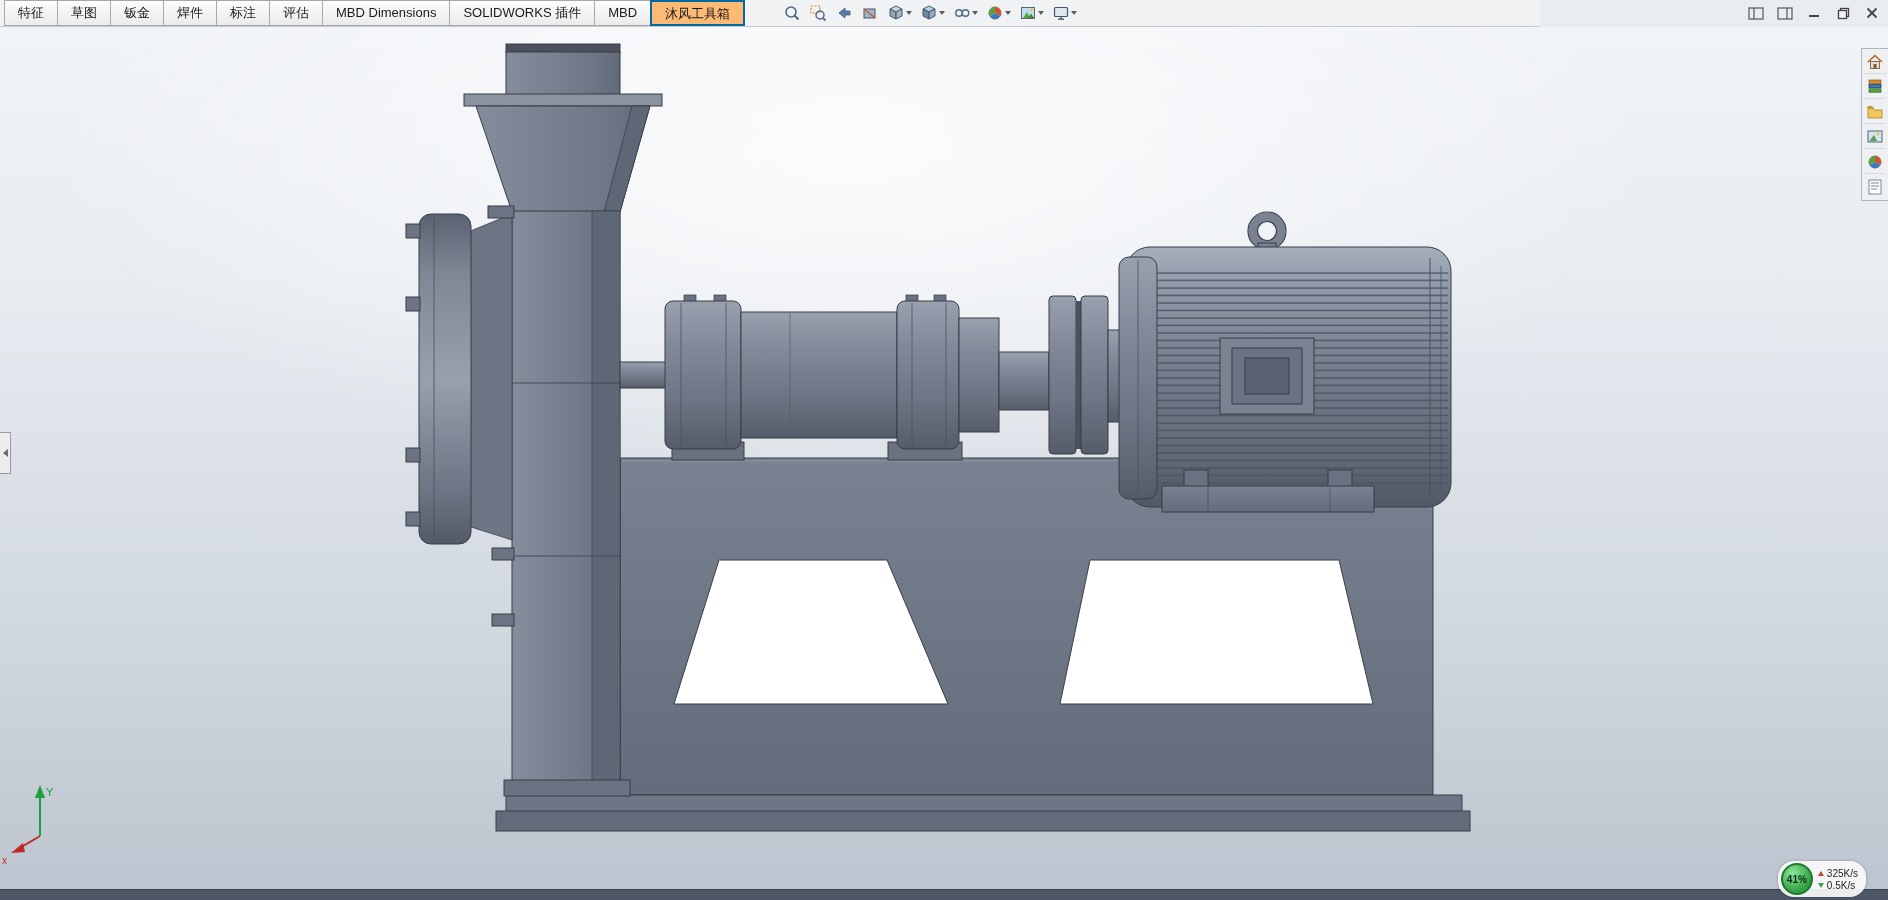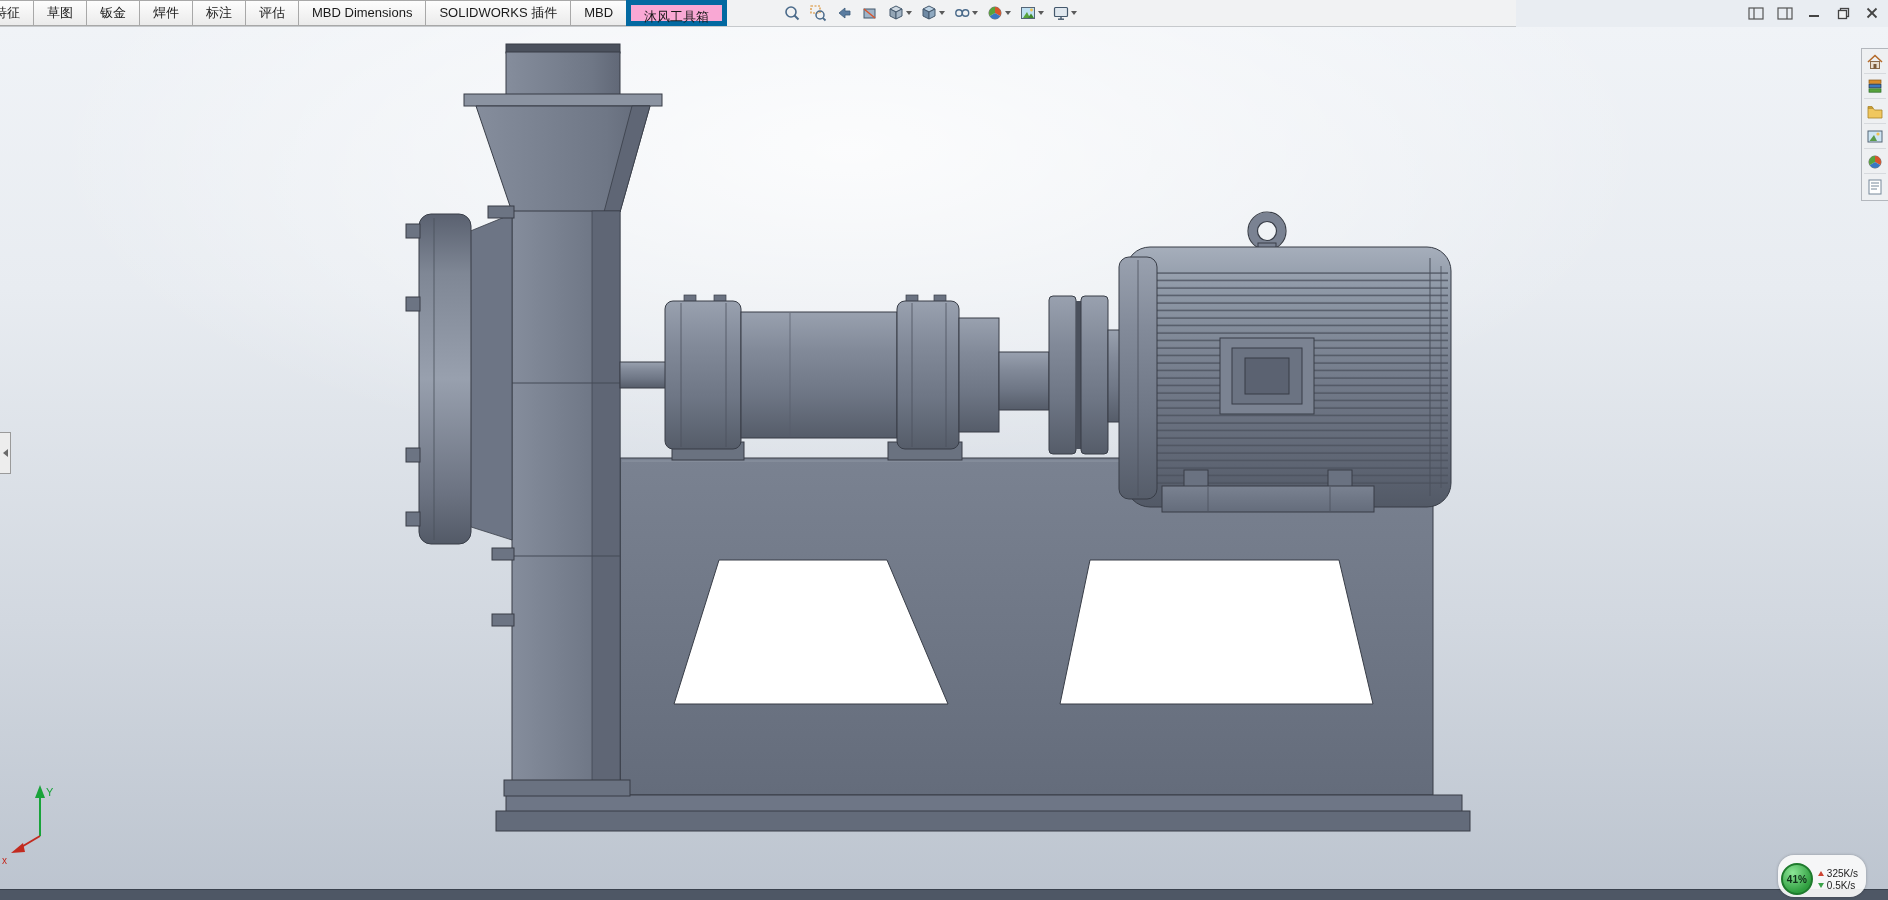--- a/index.html
+++ b/index.html
@@ -5,30 +5,30 @@
   html,body{margin:0;padding:0;}
   body{
     width:1888px;height:900px;position:relative;overflow:hidden;
     font-family:"Liberation Sans", sans-serif;
     background:#e9edf2;
   }
   
   .top-bar{
     position:absolute;left:0;top:0;width:1516px;height:26px;
     background:#f1f2f3;border-bottom:1px solid #c6c9cc;
-    display:flex;align-items:stretch;z-index:50;
+    display:flex;align-items:stretch;z-index:50;padding-left:24px;
   }
   .tab-strip{display:flex;height:26px;box-sizing:border-box;}
   .tab{
     box-sizing:border-box;border:1px solid #a8a8a8;margin-left:-1px;
     padding:0 13px;line-height:24px;font-size:13px;color:#1a1a1a;
     background:linear-gradient(#fdfdfd,#ebebeb);white-space:nowrap;cursor:default;
   }
   .tab.clip{margin-left:-20px;}
-  .tab.active{border:5px solid #0369a1;background:#f9a8d4;position:relative;z-index:2;}
+  .tab.active{border:2px solid #0369a1;background:#fdba74;position:relative;z-index:2;}
   
   .headsup{
     position:absolute;left:782px;top:0;height:26px;display:flex;align-items:center;gap:7px;z-index:60;
   }
   .hgroup{display:flex;align-items:center;gap:1px;}
   .hicon{width:19px;height:19px;display:flex;align-items:center;justify-content:center;}
   .hicon svg{display:block;}
   .caret{width:0;height:0;border-left:3.5px solid transparent;border-right:3.5px solid transparent;border-top:4px solid #5a5a5a;}
   
   .win-controls{position:absolute;right:6px;top:0;height:26px;display:flex;align-items:center;gap:9px;z-index:60;}
@@ -58,21 +58,21 @@
   .tp-icon:last-child{border-bottom:none;}
   
   .taskbar{
     position:absolute;left:0;bottom:0;width:1888px;height:10px;
     background:#4e5765;border-top:1px solid #3a424e;z-index:45;
   }
   
   .netmon{
     position:absolute;right:22px;bottom:3px;z-index:55;
     display:flex;align-items:center;gap:5px;
-    background:rgba(250,250,250,.92);border-radius:16px;padding:8px 8px 2px 3px;
+    background:rgba(250,250,250,.92);border-radius:16px;padding:2px 8px 2px 3px;
     box-shadow:0 0 3px rgba(0,0,0,.25);
   }
   .netmon .ring{
     width:32px;height:32px;border-radius:50%;
     background:radial-gradient(circle at 35% 28%, #8ce697, #2f9e3f 72%);
     border:2px solid #1e7a2d;box-sizing:border-box;
     display:flex;align-items:center;justify-content:center;
     font-size:10px;font-weight:bold;color:#10301a;
   }
   .netmon .rates{display:flex;flex-direction:column;gap:1px;}

